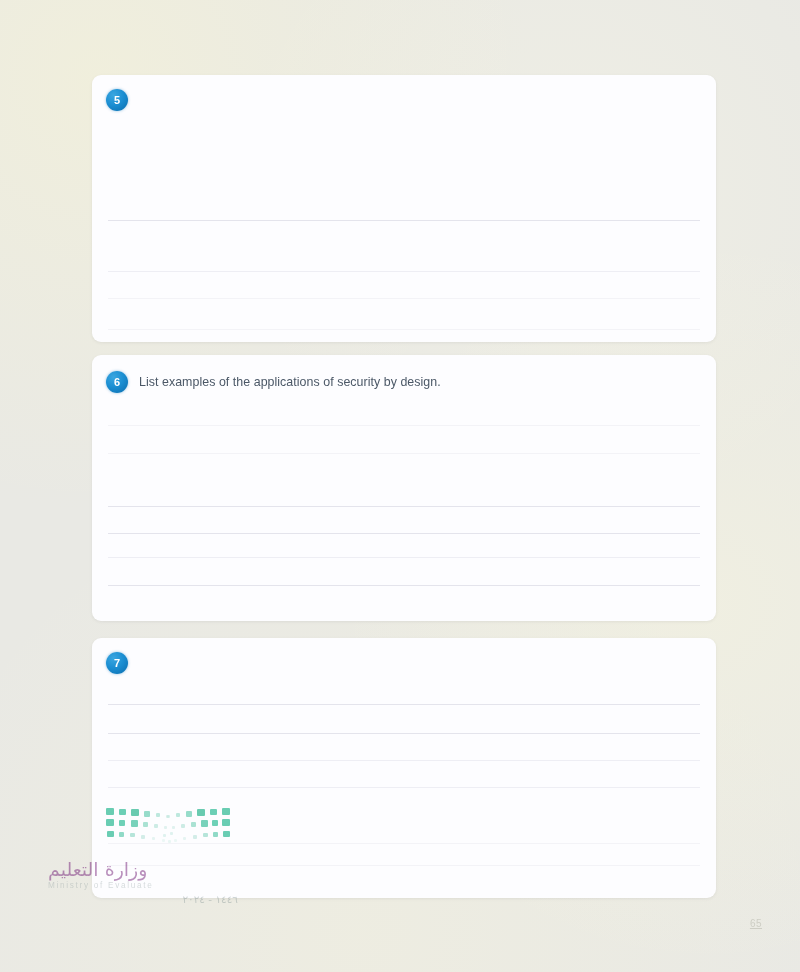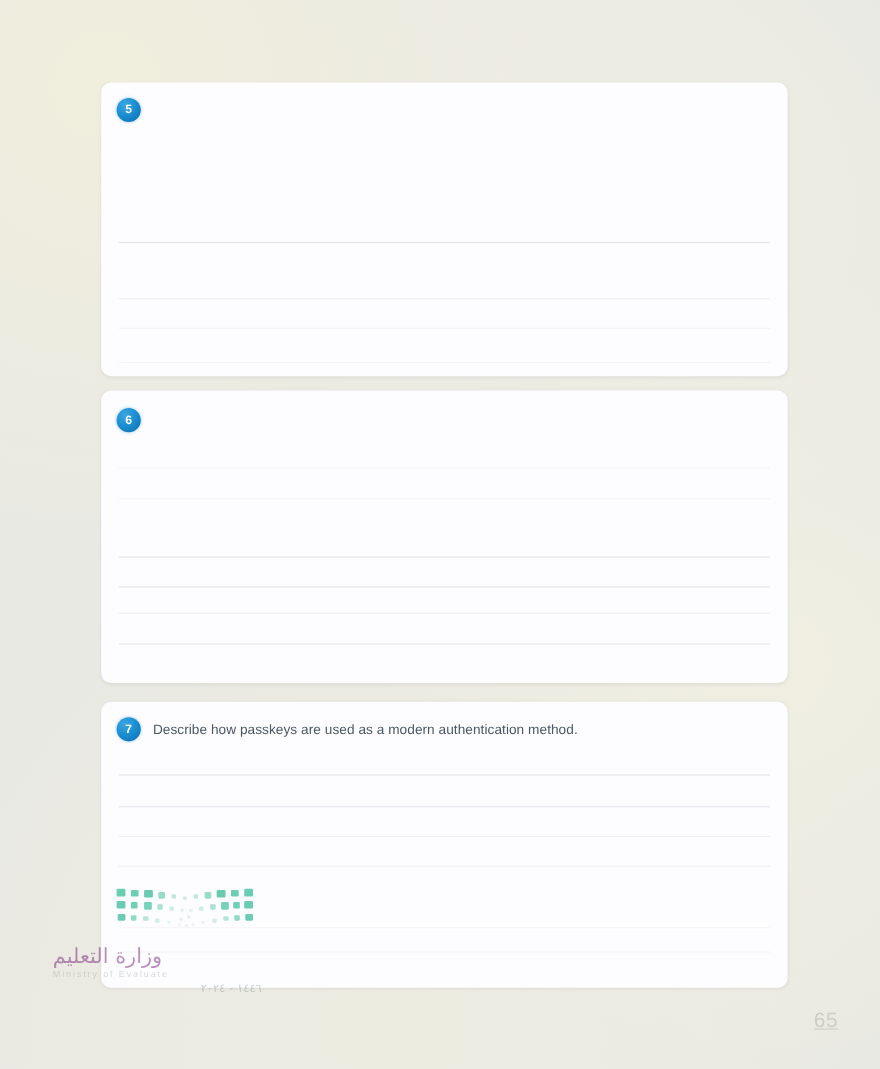--- a/index.html
+++ b/index.html
@@ -136,21 +136,21 @@
     letter-spacing: 1.2px;
     opacity: 0.6;
     direction: rtl;
     font-family: "DejaVu Sans", sans-serif;
   }
 
   .page-number {
     position: absolute;
     right: 38px;
     top: 918px;
-    font-size: 19px;
+    font-size: 10px;
     color: #c9c9bf;
     opacity: 0.85;
     z-index: 3;
     letter-spacing: 0.5px;
     text-decoration: underline;
   }
 </style>
 </head>
 <body>
 
@@ -165,33 +165,33 @@
     <div class="rule" style="top:145px;"></div>
     <div class="rule faint" style="top:196px;"></div>
     <div class="rule fainter" style="top:223px;"></div>
     <div class="rule fainter" style="top:254px;"></div>
 
   </div>
 
   <div class="qcard c2">
     <div class="qhead">
       <div class="badge">6</div>
+      <div class="qtext">List examples of the applications of security by design.</div>
     </div>
     <div class="rule fainter" style="top:70px;"></div>
     <div class="rule fainter" style="top:98px;"></div>
     <div class="rule" style="top:151px;"></div>
     <div class="rule" style="top:178px;"></div>
     <div class="rule faint" style="top:202px;"></div>
     <div class="rule" style="top:230px;"></div>
   </div>
 
   <div class="qcard c3">
     <div class="qhead">
       <div class="badge">7</div>
-      <div class="qtext">Describe how passkeys are used as a modern authentication method.</div>
     </div>
     <div class="rule" style="top:66px;"></div>
     <div class="rule" style="top:95px;"></div>
     <div class="rule faint" style="top:122px;"></div>
     <div class="rule faint" style="top:149px;"></div>
     <div class="rule fainter" style="top:205px;"></div>
     <div class="rule fainter" style="top:227px;"></div>
   </div>
 
   <div class="moe">

